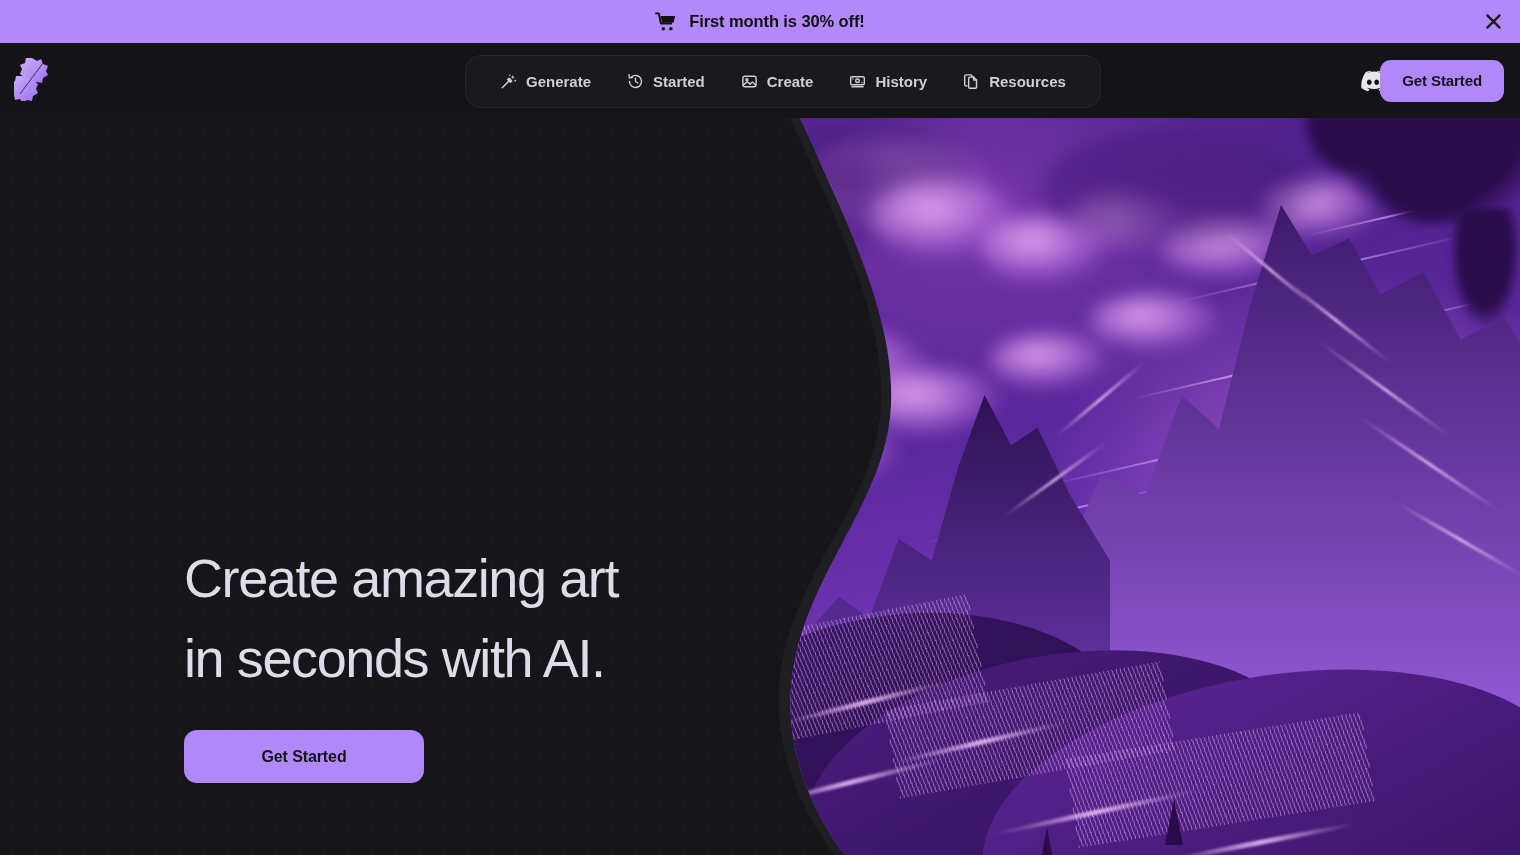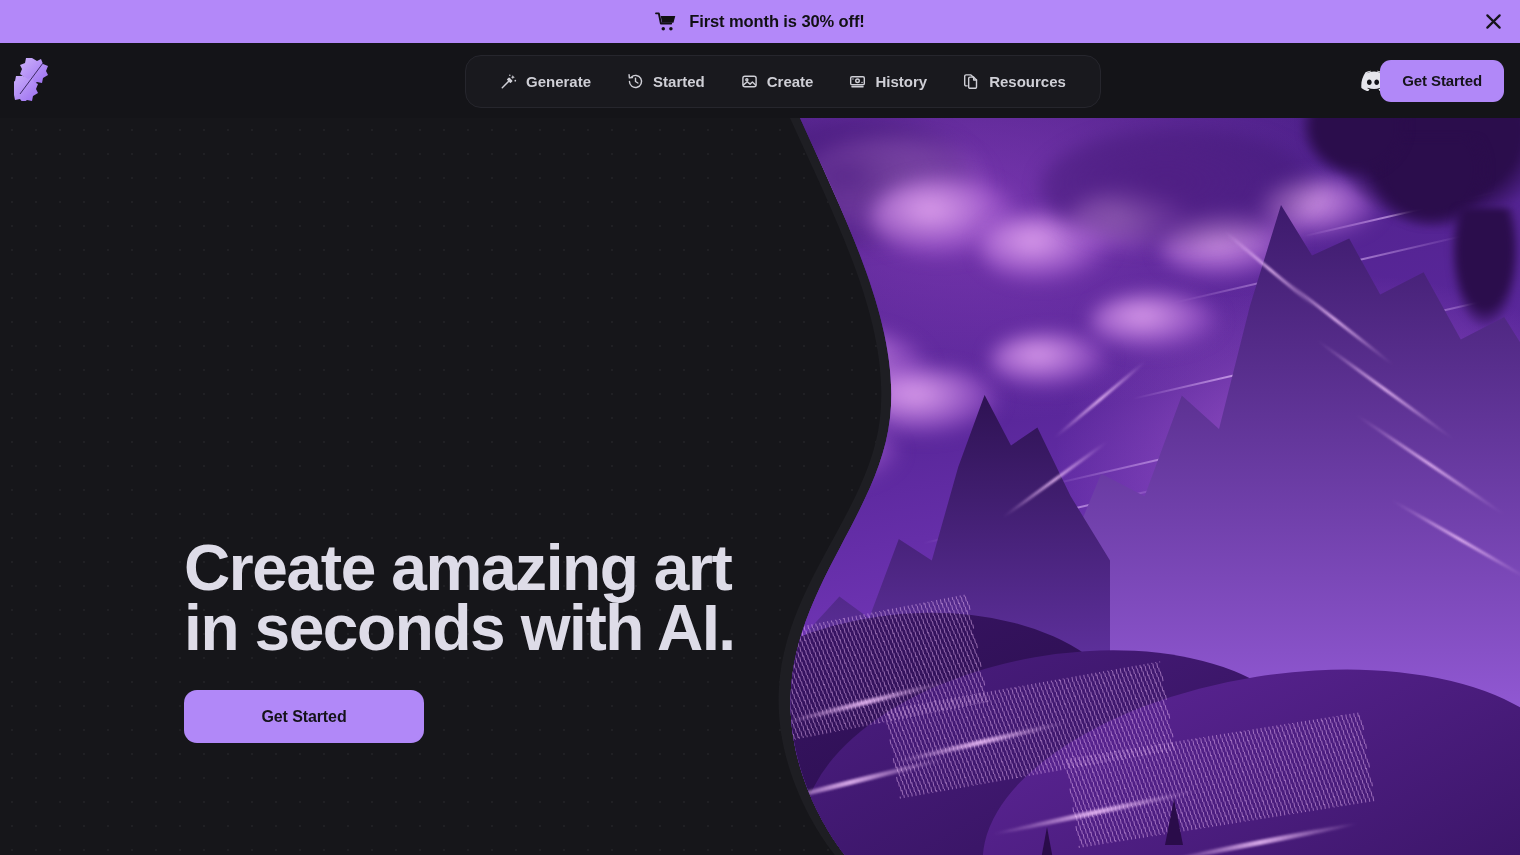--- a/index.html
+++ b/index.html
@@ -74,21 +74,21 @@
     position:absolute; top:118px; left:0; width:1520px; height:737px;
     background:#16161a;
     background-image:
       radial-gradient(circle, rgba(255,255,255,0.045) 1.1px, transparent 1.2px);
     background-size:24px 24px;
     overflow:hidden;
   }
 
   .hero-copy { position:absolute; left:184px; top:420px; width:560px; }
   .hero-title {
-    font-size:64px; line-height:60px; font-weight:bold;
+    font-size:54px; line-height:80px; font-weight:normal;
     color:#dedce8; letter-spacing:-1.4px;
     white-space:pre-line;
   }
   .hero-cta {
     margin-top:32px;
     width:240px; height:53px;
     background:#b188f8; color:#15131a;
     border:none; border-radius:13px;
     font-family:"Liberation Sans", sans-serif;
     font-size:16px; font-weight:bold; letter-spacing:-0.1px;

